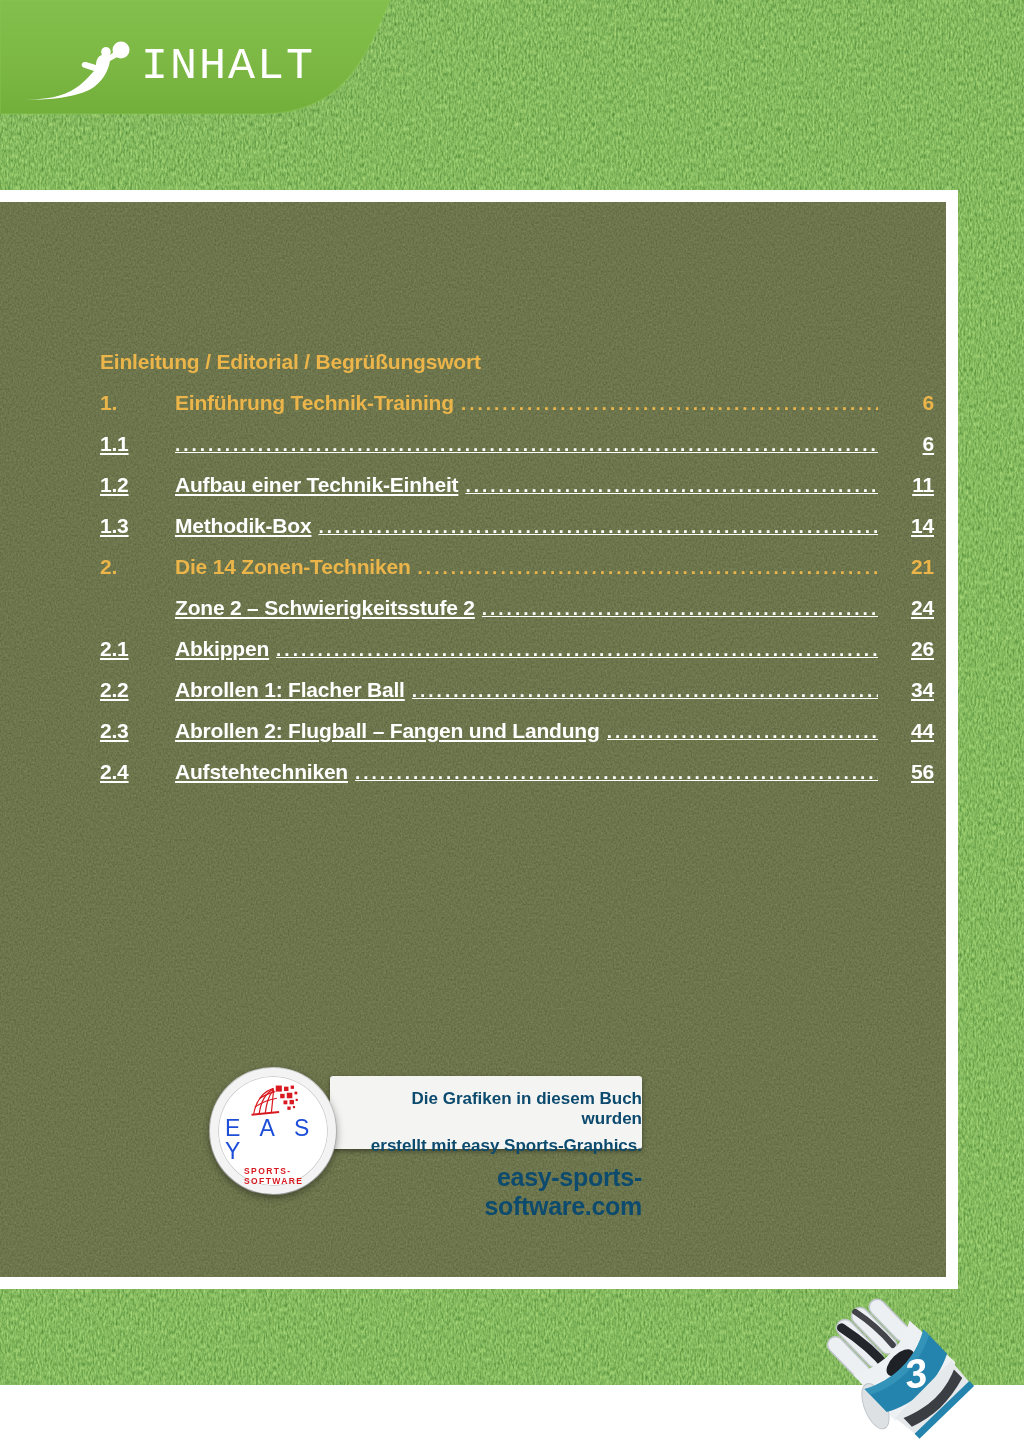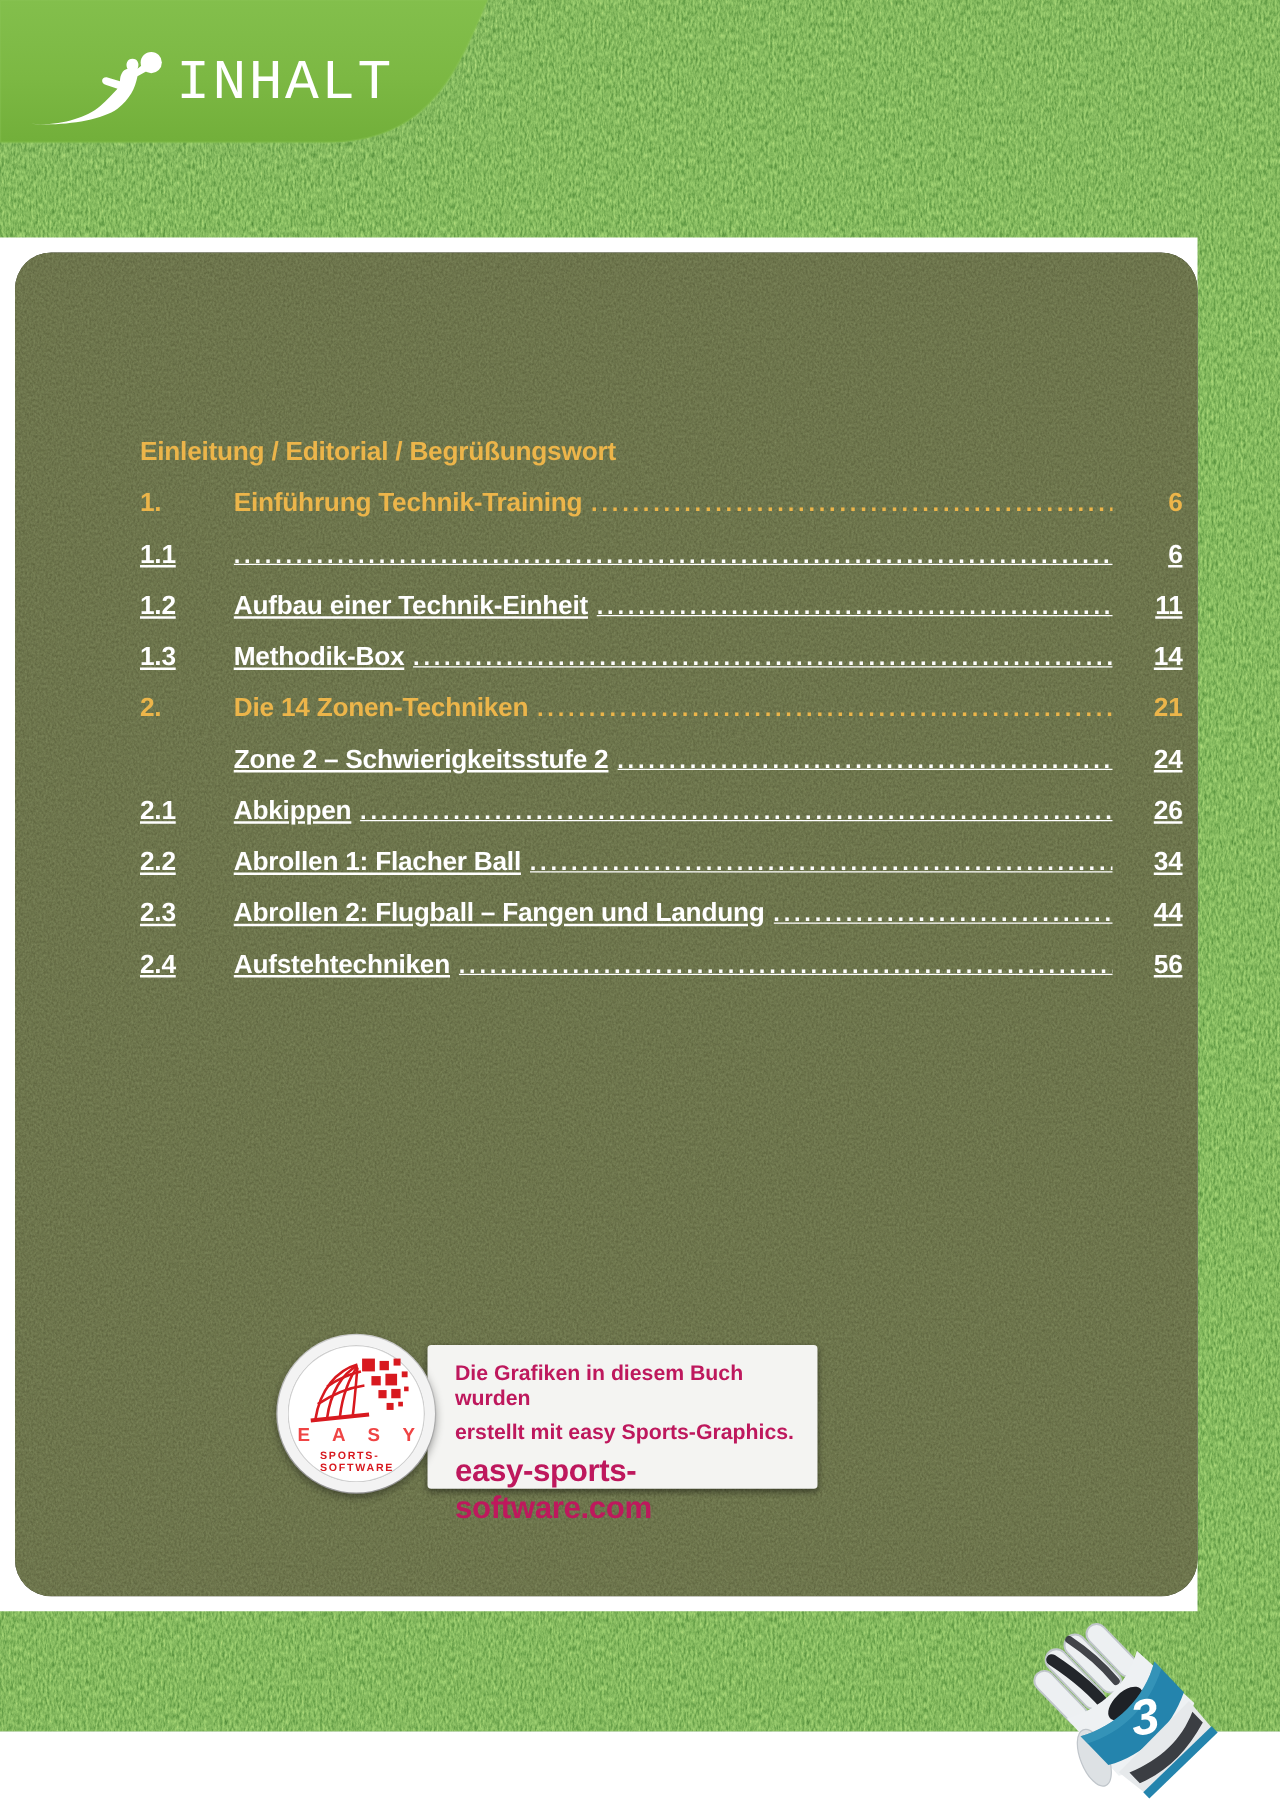--- a/index.html
+++ b/index.html
@@ -15,48 +15,48 @@
   .grass-fill{position:absolute;left:0;top:0;width:100%;height:100%;display:block;}
   
   .banner{left:0;top:0;width:400px;height:118px;font-family:Liberation Mono, monospace;}
   .banner-title{
     position:absolute;left:141px;top:44px;
     color:#ffffff;font-size:45px;font-weight:400;letter-spacing:2px;line-height:1;
   }
   .gk-icon{position:absolute;left:22px;top:36px;width:112px;height:68px;}
   
   .frame{left:0;top:190px;width:958px;height:1099px;background:#ffffff;}
-  .panel{position:absolute;left:12px;top:12px;width:946px;height:1075px;background:#2a2f1b;overflow:hidden;border-radius:29px;}
+  .panel{position:absolute;left:0;top:12px;width:946px;height:1075px;background:#2a2f1b;overflow:hidden;}
   
   .toc{position:absolute;left:100px;right:12px;top:148px;}
   .toc-row{display:flex;align-items:baseline;height:41px;font-size:21px;font-weight:bold;letter-spacing:-0.2px;}
   .toc-row .num{flex:0 0 75px;}
   .toc-row .title{white-space:nowrap;padding-right:7px;}
   .toc-row .dots{flex:1 1 auto;overflow:hidden;white-space:nowrap;letter-spacing:3px;font-size:19px;}
   .toc-row .pg{flex:0 0 56px;text-align:right;}
   .toc-row.gold{color:var(--gold);}
   .toc-row.white{color:#ffffff;text-decoration:underline;}
   .toc-intro{height:41px;font-size:21px;font-weight:bold;color:var(--gold);letter-spacing:-0.2px;}
   
   .badge-box{
-    position:absolute;left:330px;top:874px;width:312px;height:115px;
+    position:absolute;left:330px;top:874px;width:312px;height:73px;
     background:#f4f4f2;border-radius:3px;box-shadow:0 2px 5px rgba(0,0,0,.45);
-    padding:13px 0 0 22px;box-sizing:border-box;color:#be185d;z-index:1;
+    padding:13px 0 0 22px;box-sizing:border-box;color:#0c4a6e;z-index:1;text-align:right;
   }
   .badge-box .bl{font-size:17px;font-weight:bold;margin-bottom:7px;letter-spacing:0;}
   .badge-box .burl{font-size:25px;font-weight:bold;margin-top:3px;letter-spacing:-0.3px;}
   .badge-circle{
     position:absolute;left:210px;top:866px;width:110px;height:110px;z-index:2;
     background:#ffffff;border-radius:50%;
     border:8px solid #f3f3f3;
     box-shadow:0 3px 8px rgba(0,0,0,.45), 0 0 0 1px #cfcfcf inset, 0 0 0 1px #dadada;
     display:flex;flex-direction:column;align-items:center;
   }
   .easy-logo-svg{width:84px;height:56px;margin-top:9px;}
-  .easy-name{font-size:15px;font-weight:bold;color:#ef4444;letter-spacing:7px;line-height:1;margin-left:7px;}
+  .easy-name{font-size:23px;font-weight:normal;color:#1d4ed8;letter-spacing:7px;line-height:1;margin-left:7px;}
   .easy-sub{font-size:8.5px;font-weight:bold;color:var(--logo-red);letter-spacing:1.4px;margin-top:3px;padding-left:26px;}
   
   .glove{left:820px;top:1295px;width:210px;height:153px;z-index:3;}
   .glove-num{
     font-family:"Liberation Sans",sans-serif;font-weight:bold;font-style:italic;
     font-size:40px;fill:#ffffff;
   }
 </style>
 </head>
 <body style="--gold: #ecb54a; --logo-red: #d8191f;">

